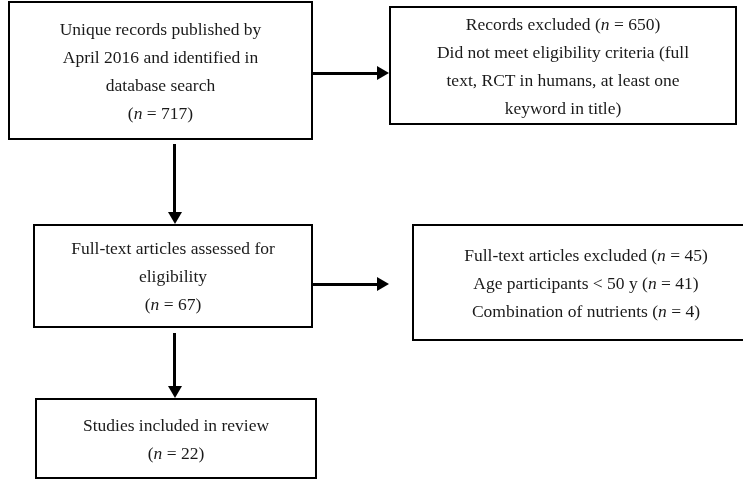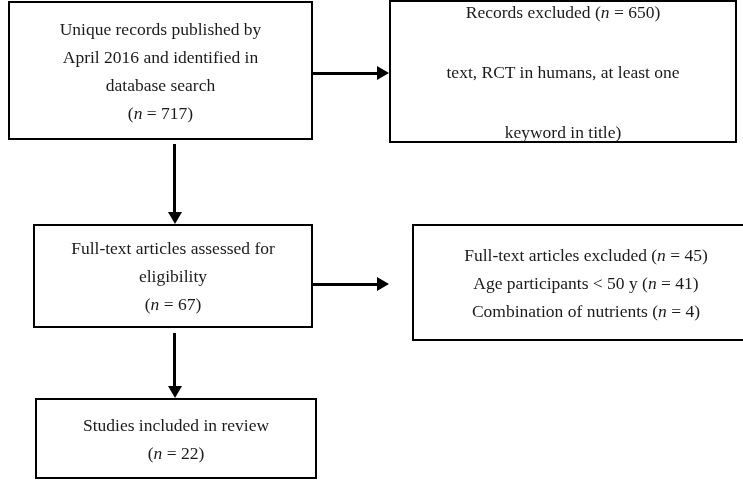--- a/index.html
+++ b/index.html
@@ -24,21 +24,21 @@
     justify-content:center;
     align-items:center;
     text-align:center;
     font-size:17.5px;
     line-height:28px;
     padding:2px 6px;
   }
   .box .line{width:100%;}
   .it{font-style:italic;}
   .box1{left:8px;   top:1px;   width:305px; height:139px;}
-  .box2{left:389px; top:0;   width:348px; height:143px;gap:32px;}
+  .box2{left:389px; top:6px;   width:348px; height:119px;}
   .box3{left:33px;  top:224px; width:280px; height:104px;}
   .box4{left:412px; top:224px; width:348px; height:117px;}
   .box5{left:35px;  top:398px; width:282px; height:81px;}
   .shaft{position:absolute;background:var(--line);}
   .head{position:absolute;width:0;height:0;}
   .head-right{
     border-top:7px solid transparent;
     border-bottom:7px solid transparent;
     border-left:12px solid var(--line);
   }
@@ -67,20 +67,21 @@
 
   <div class="box box1">
       <div class="line"><span>Unique records published by</span></div>
       <div class="line"><span>April 2016 and identified in</span></div>
       <div class="line"><span>database search</span></div>
       <div class="line"><span>(</span><span class="it">n</span><span> = 717)</span></div>
     </div>
 
   <div class="box box2">
       <div class="line"><span>Records excluded (</span><span class="it">n</span><span> = 650)</span></div>
+      <div class="line"><span>Did not meet eligibility criteria (full</span></div>
       <div class="line"><span>text, RCT in humans, at least one</span></div>
       <div class="line"><span>keyword in title)</span></div>
     </div>
 
   <div class="box box3">
       <div class="line"><span>Full-text articles assessed for</span></div>
       <div class="line"><span>eligibility</span></div>
       <div class="line"><span>(</span><span class="it">n</span><span> = 67)</span></div>
     </div>
 

